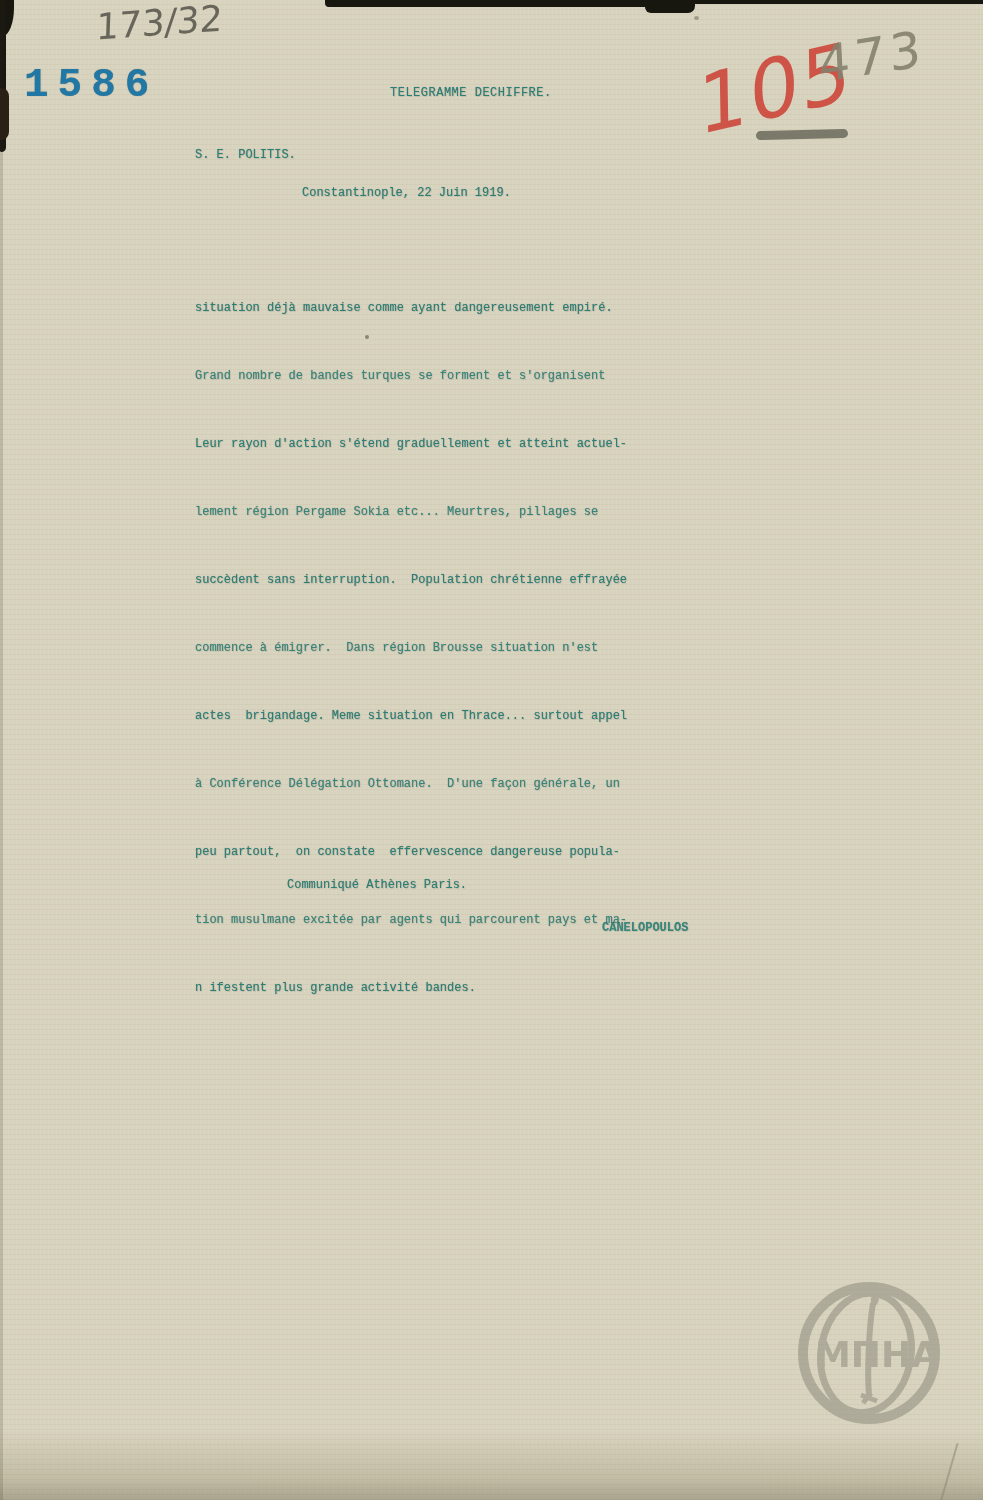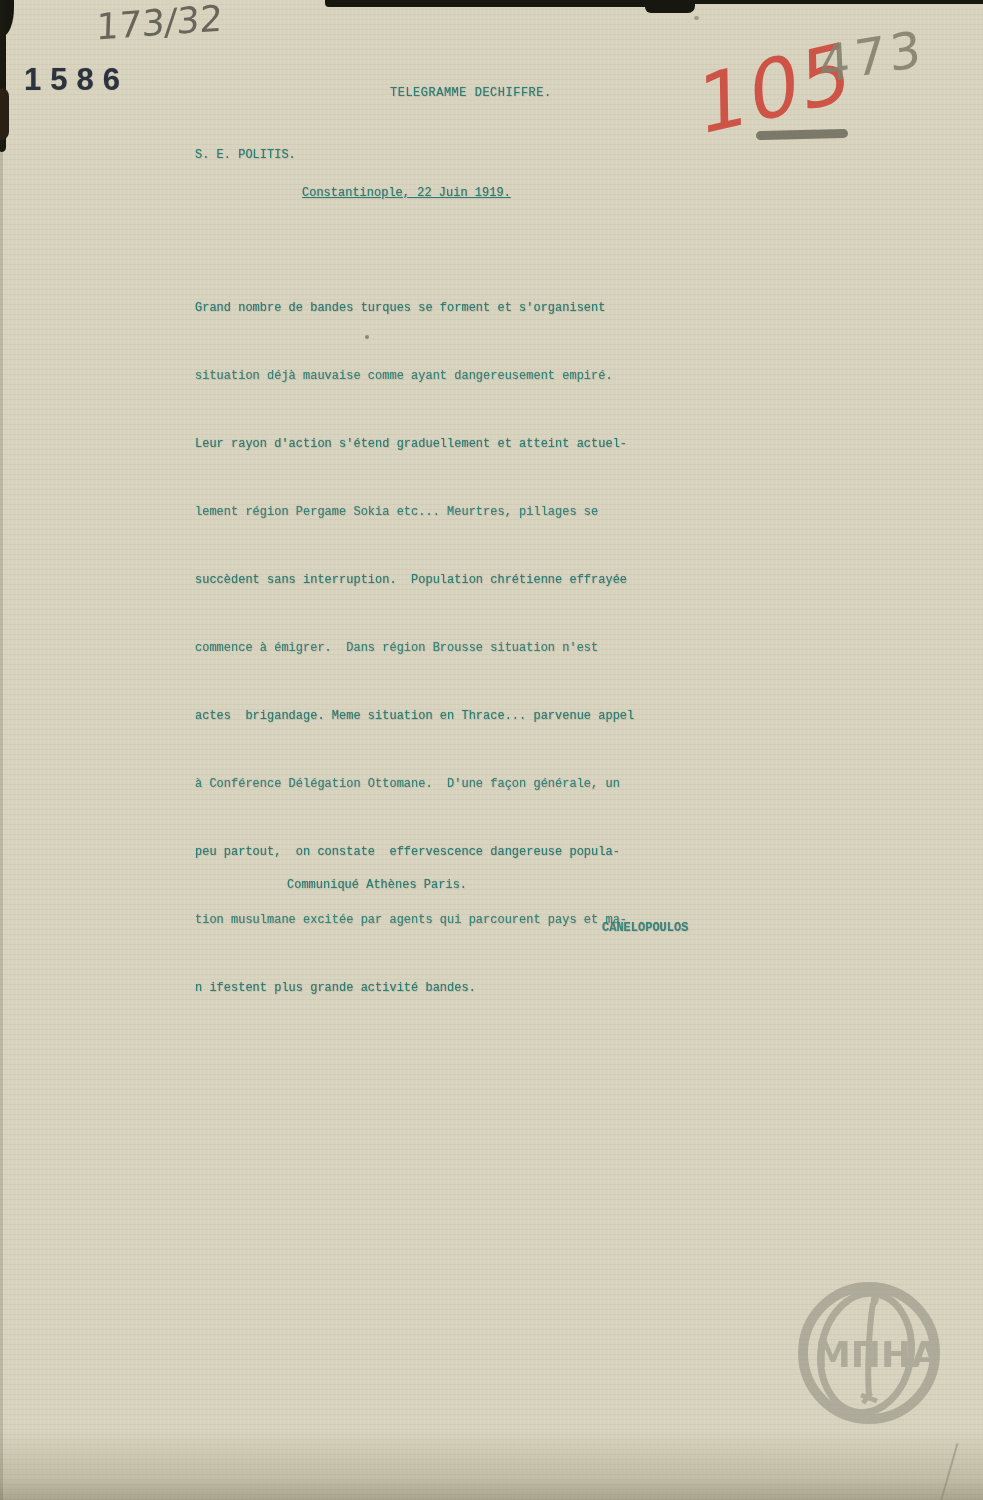--- a/index.html
+++ b/index.html
@@ -26,31 +26,31 @@
   .typed{
     position:absolute;
     color:#0f766e;
     font-size:12px;
     white-space:pre;
     opacity:.88;
     text-shadow:0 0 1px rgba(63,61,54,.55), 1px 1px 0 rgba(63,61,54,.10);
   }
   .header{left:390px;top:86px;letter-spacing:.5px;}
   .recipient{left:195px;top:148px;}
-  .dateline{left:302px;top:186px;text-decoration:underline;}
+  .dateline{left:302px;top:186px;}
   .body-text{left:195px;top:260px;width:745px;}
   .bline{height:40px;line-height:40px;white-space:pre;}
   .bline:nth-child(2n){opacity:.93;}
   .closing{left:287px;top:822px;line-height:40px;margin-top:43px;}
   .signature{left:602px;top:908px;line-height:40px;opacity:.8;font-weight:bold;}
   
   .stamp{
     position:absolute;left:24px;top:62px;
-    font-family:Liberation Sans, sans-serif;font-weight:bold;
-    font-size:31px;letter-spacing:9px;color:#0f172a;opacity:.85;
+    font-family:Liberation Mono, monospace;font-weight:bold;
+    font-size:41px;letter-spacing:9px;color:#0369a1;opacity:.85;
     text-shadow:0 0 1px rgba(60,58,48,.6);
   }
   .ref-pencil{
     position:absolute;left:96px;top:2px;
     font-family:"DejaVu Sans", sans-serif;
     font-size:36px;color:#55534a;opacity:.85;
     transform:rotate(-4deg) skewX(-6deg);
   }
   .red-num{
     position:absolute;left:696px;top:42px;
@@ -114,27 +114,27 @@
   <div class="stamp">1586</div>
   <div class="red-num">105</div>
   <div class="pencil-num">473</div>
   <div class="pencil-underline"></div>
 
   <div class="typed header">TELEGRAMME DECHIFFRE.</div>
   <div class="typed recipient">S. E. POLITIS.</div>
   <div class="typed dateline">Constantinople, 22 Juin 1919.</div>
 
   <div class="typed body-text">
+    <div class="bline">situation déjà mauvaise comme ayant dangereusement empiré.</div>
     <div class="bline">Grand nombre de bandes turques se forment et s'organisent</div>
-    <div class="bline">situation déjà mauvaise comme ayant dangereusement empiré.</div>
     <div class="bline">Leur rayon d'action s'étend graduellement et atteint actuel-</div>
     <div class="bline">lement région Pergame Sokia etc... Meurtres, pillages se</div>
     <div class="bline">succèdent sans interruption.  Population chrétienne effrayée</div>
     <div class="bline">commence à émigrer.  Dans région Brousse situation n'est</div>
-    <div class="bline">actes  brigandage. Meme situation en Thrace... parvenue appel</div>
+    <div class="bline">actes  brigandage. Meme situation en Thrace... surtout appel</div>
     <div class="bline">à Conférence Délégation Ottomane.  D'une façon générale, un</div>
     <div class="bline">peu partout,  on constate  effervescence dangereuse popula-</div>
     <div class="bline">tion musulmane excitée par agents qui parcourent pays et ma-</div>
     <div class="bline">n ifestent plus grande activité bandes.</div>
   </div>
 
   <div class="typed closing">Communiqué Athènes Paris.</div>
   <div class="typed signature">CANELOPOULOS</div>
 
   <svg class="watermark" width="152" height="152" viewBox="0 0 152 152">

